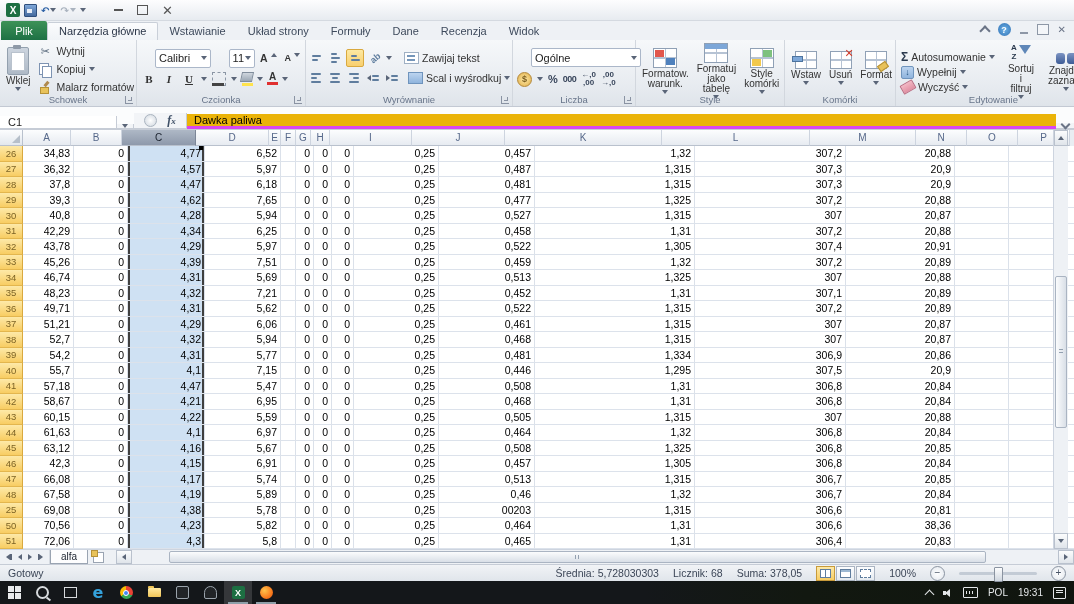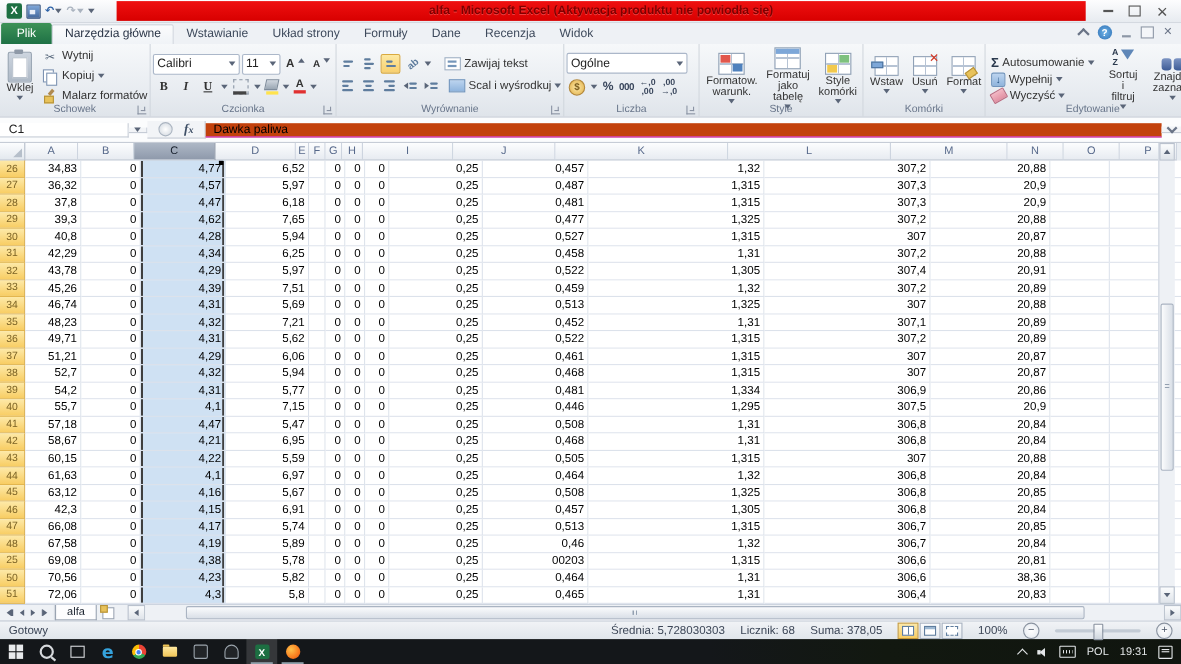--- a/index.html
+++ b/index.html
@@ -65,21 +65,21 @@
   .scis{color:#5b6b7e;font-size:11px;}
   .copy-ic{position:relative;width:12px;height:13px;}
   .copy-ic::before,.copy-ic::after{content:"";position:absolute;width:8px;height:10px;background:#fff;border:1px solid #7d93b2;}
   .copy-ic::before{left:0;top:0;}
   .copy-ic::after{left:3px;top:3px;}
   .brush-ic{width:12px;height:12px;position:relative;}
   .brush-ic::before{content:"";position:absolute;left:6px;top:0;width:3px;height:6px;background:#b08a4f;transform:rotate(40deg);}
   .brush-ic::after{content:"";position:absolute;left:1px;top:6px;width:7px;height:5px;background:#e8c25a;border:1px solid #b69238;}
   
   .select{background:#fff;border:1px solid #abb7c9;display:flex;align-items:center;justify-content:space-between;
-    padding:0 3px;height:17px;font-size:11px;color:#222;border-radius:2px;}
+    padding:0 3px;height:17px;font-size:11px;color:#222;border-radius:2px;margin-left:16px;}
   .fx-b{font-weight:bold;font-family:"Liberation Serif","DejaVu Serif",serif;}
   .u-line{text-decoration:underline;}
   .i-it{font-style:italic;font-family:"Liberation Serif","DejaVu Serif",serif;}
   .border-ic{width:12px;height:12px;border:1px dashed #8b96a5;position:relative;}
   .border-ic::after{content:"";position:absolute;left:-1px;bottom:-1px;width:12px;height:3px;background:#444;}
   .colorbar{display:flex;flex-direction:column;align-items:center;line-height:9px;}
   .colorbar .bar{width:11px;height:3px;margin-top:1px;}
   .bucket{width:10px;height:8px;background:linear-gradient(#cfd6de,#9aa6b3);transform:skewX(-12deg);border:1px solid #7f8c9b;}
   
   .lines{display:flex;flex-direction:column;gap:2px;}
@@ -117,27 +117,27 @@
     font-size:9px;display:flex;align-items:center;justify-content:center;font-weight:bold;border-radius:2px;}
   .clear-ic{width:12px;height:8px;background:linear-gradient(#f3b8c4,#e08fa2);border:1px solid #bb6b80;transform:rotate(-30deg);border-radius:1px;}
   .sort-ic{position:relative;width:20px;height:20px;font-size:8px;font-weight:bold;color:#2b3a4e;}
   .sort-ic .az{position:absolute;left:0;top:0;line-height:9px;}
   .sort-ic .fun{position:absolute;right:0;top:2px;width:0;height:0;border-left:6px solid transparent;border-right:6px solid transparent;border-top:9px solid #5f87b8;}
   .bino{position:relative;width:20px;height:14px;}
   .bino::before,.bino::after{content:"";position:absolute;top:2px;width:9px;height:11px;background:linear-gradient(#7c94c3,#3e5c96);border-radius:3px;}
   .bino::before{left:0;} .bino::after{right:0;}
 
   
-  .fbar{height:22px;display:flex;align-items:center;background:#fbfcfd;border-bottom:1px solid #c6ccd6;flex:none;}
+  .fbar{height:22px;display:flex;align-items:flex-end;background:#fbfcfd;border-bottom:1px solid #c6ccd6;flex:none;}
   .namebox{width:108px;display:flex;align-items:center;padding-left:8px;background:#fff;border:1px solid #c6ccd6;border-top:none;border-left:none;font-size:11px;color:#222;}
   .nb-dd{width:16px;display:flex;align-items:center;justify-content:center;background:#f2f4f7;border-right:1px solid #c6ccd6;border-bottom:1px solid #c6ccd6;}
   .fx-zone{width:52px;display:flex;align-items:center;justify-content:space-evenly;background:#f2f4f7;border-right:1px solid #c6ccd6;border-bottom:1px solid #c6ccd6;}
   .fx-circle{width:11px;height:11px;border-radius:50%;background:radial-gradient(#fff,#cfd6de);border:1px solid #aab4c0;}
   .fx-sym{font-family:"Liberation Serif","DejaVu Serif",serif;font-style:italic;font-weight:bold;color:#3e4f66;font-size:12px;}
-  .fcontent{flex:1;background:#c2410c;display:flex;align-items:center;padding-left:7px;font-size:11px;color:#000;border-bottom:1px solid #d946ef;}
+  .fcontent{flex:1;background:#eab308;display:flex;align-items:center;padding-left:7px;font-size:11px;color:#000;border-bottom:3px solid #d946ef;}
   .fchev{width:18px;display:flex;align-items:center;justify-content:center;background:#f2f4f7;border-bottom:1px solid #c6ccd6;}
   .chev-dn{width:5px;height:5px;border-right:2px solid #6a7487;border-bottom:2px solid #6a7487;transform:rotate(45deg);margin-top:-2px;}
 
   
   .gridwrap{flex:1;position:relative;background:#e9edf2;overflow:hidden;}
   .hdr-row{display:flex;height:16px;}
   .corner{width:22px;flex:none;background:linear-gradient(#fcfdfe,#e3e8ee);border-right:1px solid #b9c1cd;border-bottom:1px solid #b9c1cd;position:relative;}
   .corner::after{content:"";position:absolute;right:2px;bottom:2px;width:0;height:0;border-left:8px solid transparent;border-bottom:8px solid #b6bfca;}
   .chdr{flex:none;display:flex;align-items:center;justify-content:center;font-size:10px;color:#56688a;
     background:linear-gradient(#fcfdfe,#e7ebf1);border-right:1px solid #cdd4df;border-bottom:1px solid #b9c1cd;}
@@ -232,23 +232,20 @@
           <span class="undo-g">↶</span>
           <span class="tri tri-dn"></span>
         </span>
       <span class="qat-ic">
           <span class="redo-g">↷</span>
           <span class="tri tri-dn" style="border-top-color:#aab3bf"></span>
         </span>
       <span class="qat-ic">
           <span class="tri tri-dn"></span>
         </span>
-    </div>
-    <div class="red-band">
-      <span class="t">alfa - Microsoft Excel (Aktywacja produktu nie powiodła się)</span>
     </div>
     <div class="winbtns">
       <span class="wb-min"></span>
       <span class="wb-max"></span>
       <span class="wb-x">✕</span>
     </div>
   </div>
 
   <div class="tabrow">
     <div class="file-tab">Plik</div>

